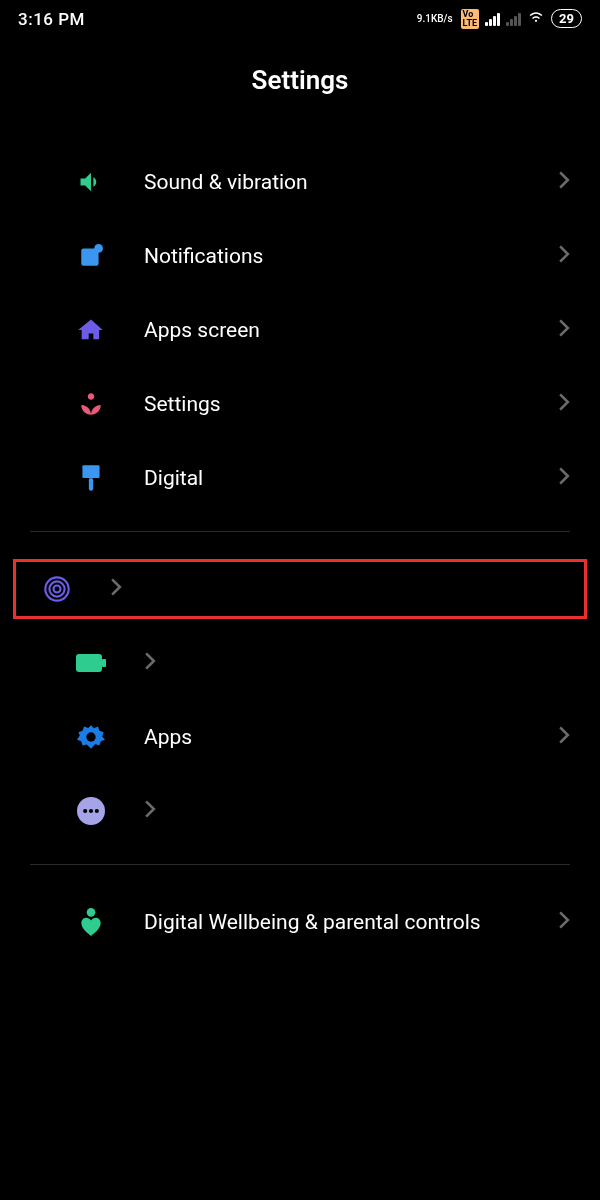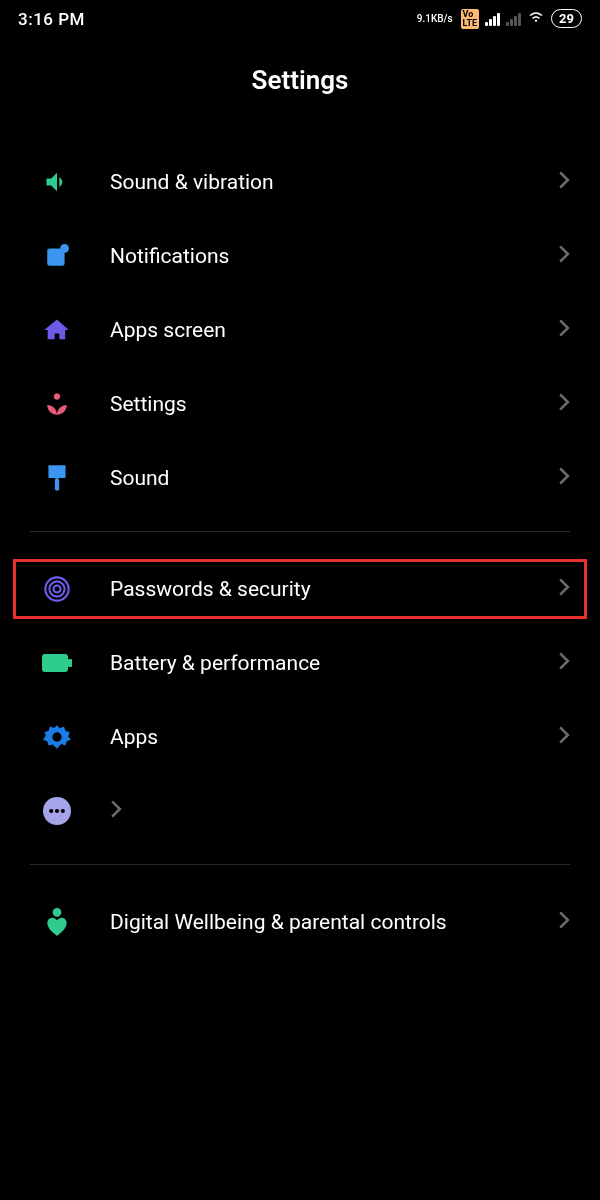--- a/index.html
+++ b/index.html
@@ -76,20 +76,21 @@
       text-align: center;
       font-size: 26px;
       font-weight: 600;
       padding: 32px 16px 50px;
     }
     .row {
       display: flex;
       align-items: center;
       padding: 22px 30px 22px 42px;
       position: relative;
+      margin-left: 34px;
     }
     .row.highlighted {
       outline: 3px solid #e8302f;
       outline-offset: -10px;
       margin: 0 6px;
       padding-left: 36px;
       padding-right: 24px;
     }
     .icon-box {
       width: 30px;
@@ -200,50 +201,48 @@
       </svg></span>
 </div>
 
 <div class="row">
   <span class="icon-box">
     <svg width="26" height="30" viewBox="0 0 24 28" fill="#3b96ef">
         <rect x="4" y="2" width="16" height="12" rx="1"></rect>
         <rect x="10" y="14" width="4" height="12" rx="2"></rect>
       </svg>
   </span>
-  <span class="label">Sound</span>
+  <span class="label">Digital</span>
   <span class="chevron"><svg viewBox="0 0 8 14" fill="none" stroke="#6b6b6b" stroke-width="2">
         <path d="M1 1l6 6-6 6"></path>
       </svg></span>
 </div>
 
 <div class="divider"></div>
 
 <div class="row highlighted">
   <span class="icon-box">
     <svg width="28" height="28" viewBox="0 0 24 24" fill="none" stroke="#6c5ce7" stroke-width="1.8">
         <circle cx="12" cy="12" r="10"></circle>
         <circle cx="12" cy="12" r="6.5"></circle>
         <circle cx="12" cy="12" r="3"></circle>
       </svg>
   </span>
-  <span class="label">Passwords &amp; security</span>
   <span class="chevron"><svg viewBox="0 0 8 14" fill="none" stroke="#6b6b6b" stroke-width="2">
         <path d="M1 1l6 6-6 6"></path>
       </svg></span>
 </div>
 
 <div class="row">
   <span class="icon-box">
     <svg width="30" height="18" viewBox="0 0 30 18" fill="#2ecc8f">
         <rect x="0" y="0" width="26" height="18" rx="3"></rect>
         <rect x="26" y="5" width="4" height="8" rx="1"></rect>
       </svg>
   </span>
-  <span class="label">Battery &amp; performance</span>
   <span class="chevron"><svg viewBox="0 0 8 14" fill="none" stroke="#6b6b6b" stroke-width="2">
         <path d="M1 1l6 6-6 6"></path>
       </svg></span>
 </div>
 
 <div class="row">
   <span class="icon-box">
     <svg width="28" height="28" viewBox="0 0 24 24" fill="#1a7de5">
         <path d="M12 2l2.4 2.4L18 3l1.2 3.6L22.8 8l-1.2 3.6L24 14.4l-3.6 1.2L19.2 19.2l-3.6-1.2L12 22l-3.6-3.6L4.8 19.2 3.6 15.6 0 14.4l2.4-3.6L1.2 8 4.8 6.6 6 3l3.6 1.2z"></path>
         <circle cx="12" cy="12" r="4" fill="#000"></circle>

